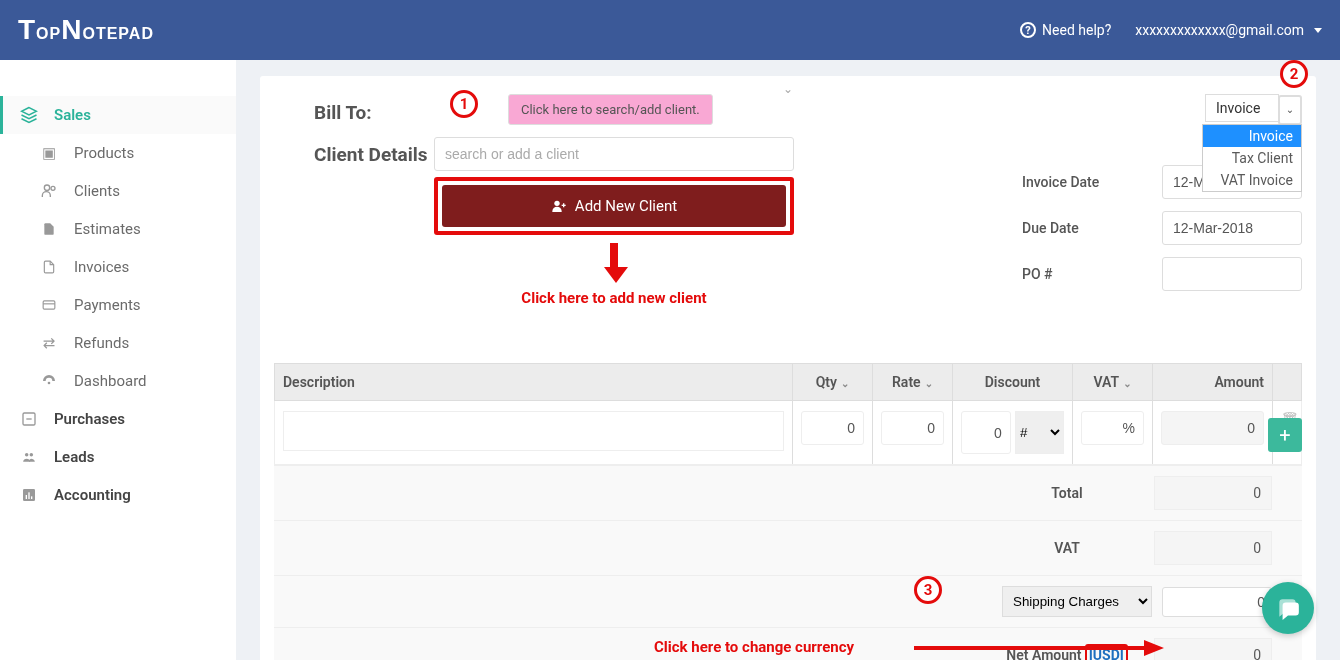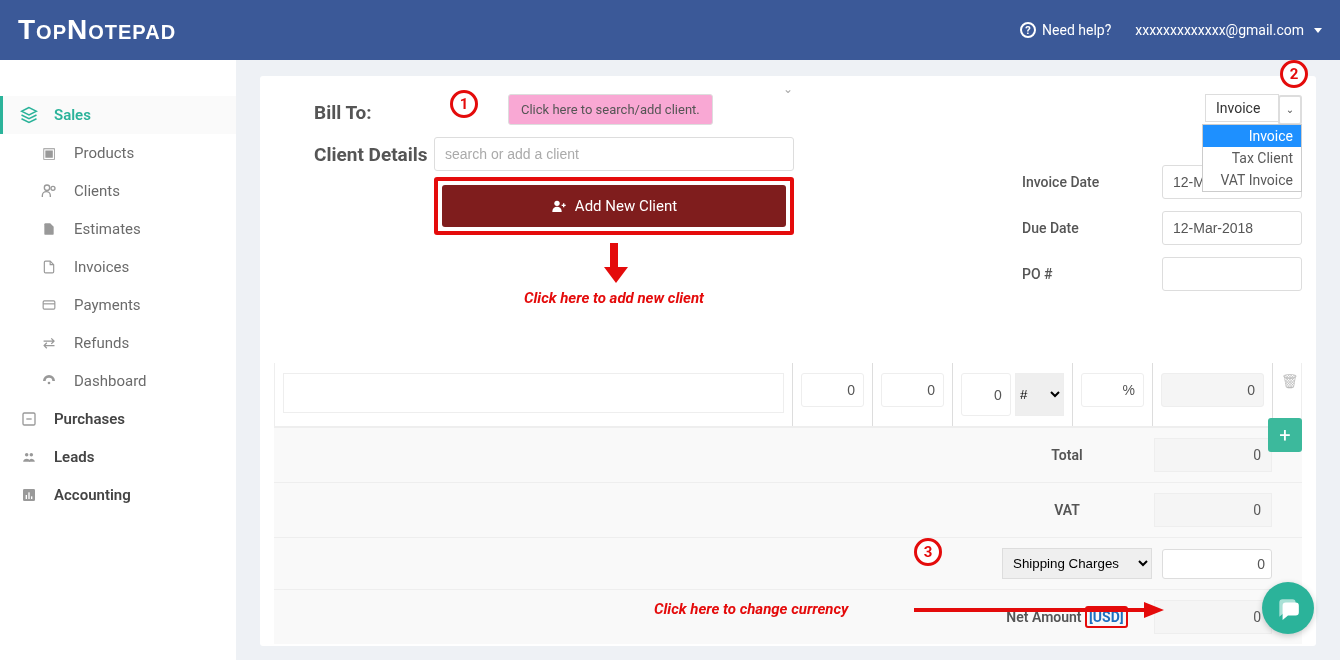--- a/index.html
+++ b/index.html
@@ -1,19 +1,19 @@
 <!DOCTYPE html>
 <html><head>
 <meta charset="utf-8">
 <style>
 * { box-sizing: border-box; margin: 0; padding: 0; }
 body { font-family: -apple-system, BlinkMacSystemFont, "Segoe UI", Roboto, Arial, sans-serif; font-size: 14px; color: #5a5a5a; background: #eef1f5; }
 .topbar { background: #3b5998; color: #fff; height: 60px; display: flex; align-items: center; padding: 0 18px; justify-content: space-between; }
 .logo { font-size: 28px; font-weight: 700; letter-spacing: 1px; font-family: "Trebuchet MS", sans-serif; }
-.logo .small { font-size: 20px; text-transform: uppercase; margin-top: 40px; }
+.logo .small { font-size: 16px; text-transform: uppercase; margin-top: 40px; }
 .topright { display: flex; align-items: center; gap: 24px; font-size: 14px; }
 .topright .item { display: flex; align-items: center; gap: 6px; cursor: pointer; }
 .help-icon { width: 16px; height: 16px; border: 2px solid #fff; border-radius: 50%; display: inline-flex; align-items: center; justify-content: center; font-size: 11px; font-weight: bold; }
 .caret-down { display: inline-block; width: 0; height: 0; border-left: 4px solid transparent; border-right: 4px solid transparent; border-top: 5px solid #fff; margin-left: 4px; }
 .layout { display: flex; }
 .sidebar { width: 236px; background: #fff; min-height: 600px; padding-top: 36px; }
 .nav-item { display: flex; align-items: center; gap: 16px; padding: 10px 20px; color: #6b6b6b; cursor: pointer; font-size: 15px; }
 .nav-item.active { color: #2bb39a; border-left: 3px solid #2bb39a; background: #fafafa; font-weight: 600; padding-left: 17px; }
 .nav-item.bold { font-weight: 600; color: #444; }
 .nav-sub { padding-left: 40px; }
@@ -37,21 +37,21 @@
 .caret-btn { border: 1px solid #ddd; width: 24px; height: 30px; display: inline-flex; align-items: center; justify-content: center; margin-left: -1px; }
 .inv-dropdown { position: absolute; top: 30px; right: 0; border: 1px solid #ccc; background: #fff; width: 100px; font-size: 14px; z-index: 5; }
 .inv-dropdown .opt { padding: 3px 8px; cursor: pointer; }
 .inv-dropdown .opt.sel { background: #1e90ff; color: #fff; }
 .meta-row { display: flex; align-items: center; justify-content: space-between; margin-bottom: 12px; }
 .meta-row label { color: #555; font-weight: 500; font-size: 14px; }
 .meta-row input { width: 140px; }
 .arrow-down-draw { width: 20px; height: 40px; position: relative; margin: 8px auto 6px auto; }
 .arrow-down-draw .shaft { width: 8px; height: 26px; border-left: 4px solid #e40b0b; border-right: 4px solid #e40b0b; margin: 0 auto; }
 .arrow-down-draw .head { width: 0; height: 0; border-left: 12px solid transparent; border-right: 12px solid transparent; border-top: 16px solid #e40b0b; margin: 0 auto; position: relative; top: -2px;}
-.anno-text { color: #e40b0b; font-weight: 700; font-size: 15px; text-align: center; font-style: italic; }
+.anno-text { color: #e40b0b; font-weight: 700; font-size: 15px; text-align: center; }
 .add-row-btn { position: absolute; right: 14px; top: 342px; width: 34px; height: 34px; background: #3cb99c; color: #fff; display: flex; align-items: center; justify-content: center; border-radius: 3px; font-size: 20px; cursor: pointer; }
 .table { margin-top: 22px; }
 .thead { display: flex; background: #ececec; border: 1px solid #ddd; font-weight: 600; font-size: 14px; color: #555; }
 .th, .td { padding: 10px 8px; border-right: 1px solid #ddd; }
 .th:last-child, .td:last-child { border-right: none; }
 .c-desc { flex: 1; }
 .c-qty { width: 80px; text-align: center; }
 .c-rate { width: 80px; text-align: center; }
 .c-disc { width: 120px; text-align: center; }
 .c-vat { width: 80px; text-align: center; }
@@ -246,20 +246,29 @@
         </div>
         <div class="meta-row">
           <label>PO #</label>
           <input type="text" style="">
         </div>
       </div>
 
       <div class="add-row-btn">+</div>
 
       <div class="table" style="margin-top:56px;">
+        <div class="thead">
+          <div class="th c-desc">Description</div>
+          <div class="th c-qty"><span>Qty</span><span class="mini-caret">⌄</span></div>
+          <div class="th c-rate"><span>Rate</span><span class="mini-caret">⌄</span></div>
+          <div class="th c-disc">Discount</div>
+          <div class="th c-vat"><span>VAT</span><span class="mini-caret">⌄</span></div>
+          <div class="th c-amt">Amount</div>
+          <div class="th c-trash"></div>
+        </div>
         <div class="trow">
           <div class="td c-desc"><textarea style=""></textarea></div>
           <div class="td c-qty"><input type="text" value="0" style=""></div>
           <div class="td c-rate"><input type="text" value="0" style=""></div>
           <div class="td c-disc" style="display:flex; gap:4px;">
             <input type="text" style="width: 50%;" value="0">
             <select style="width:50%; border:1px solid #eee;"><option>#</option></select>
           </div>
           <div class="td c-vat"><input type="text" style="text-align: right;" value="%"></div>
           <div class="td c-amt"><input type="text" disabled="" style="background: rgb(245, 245, 245);" value="0"></div>

